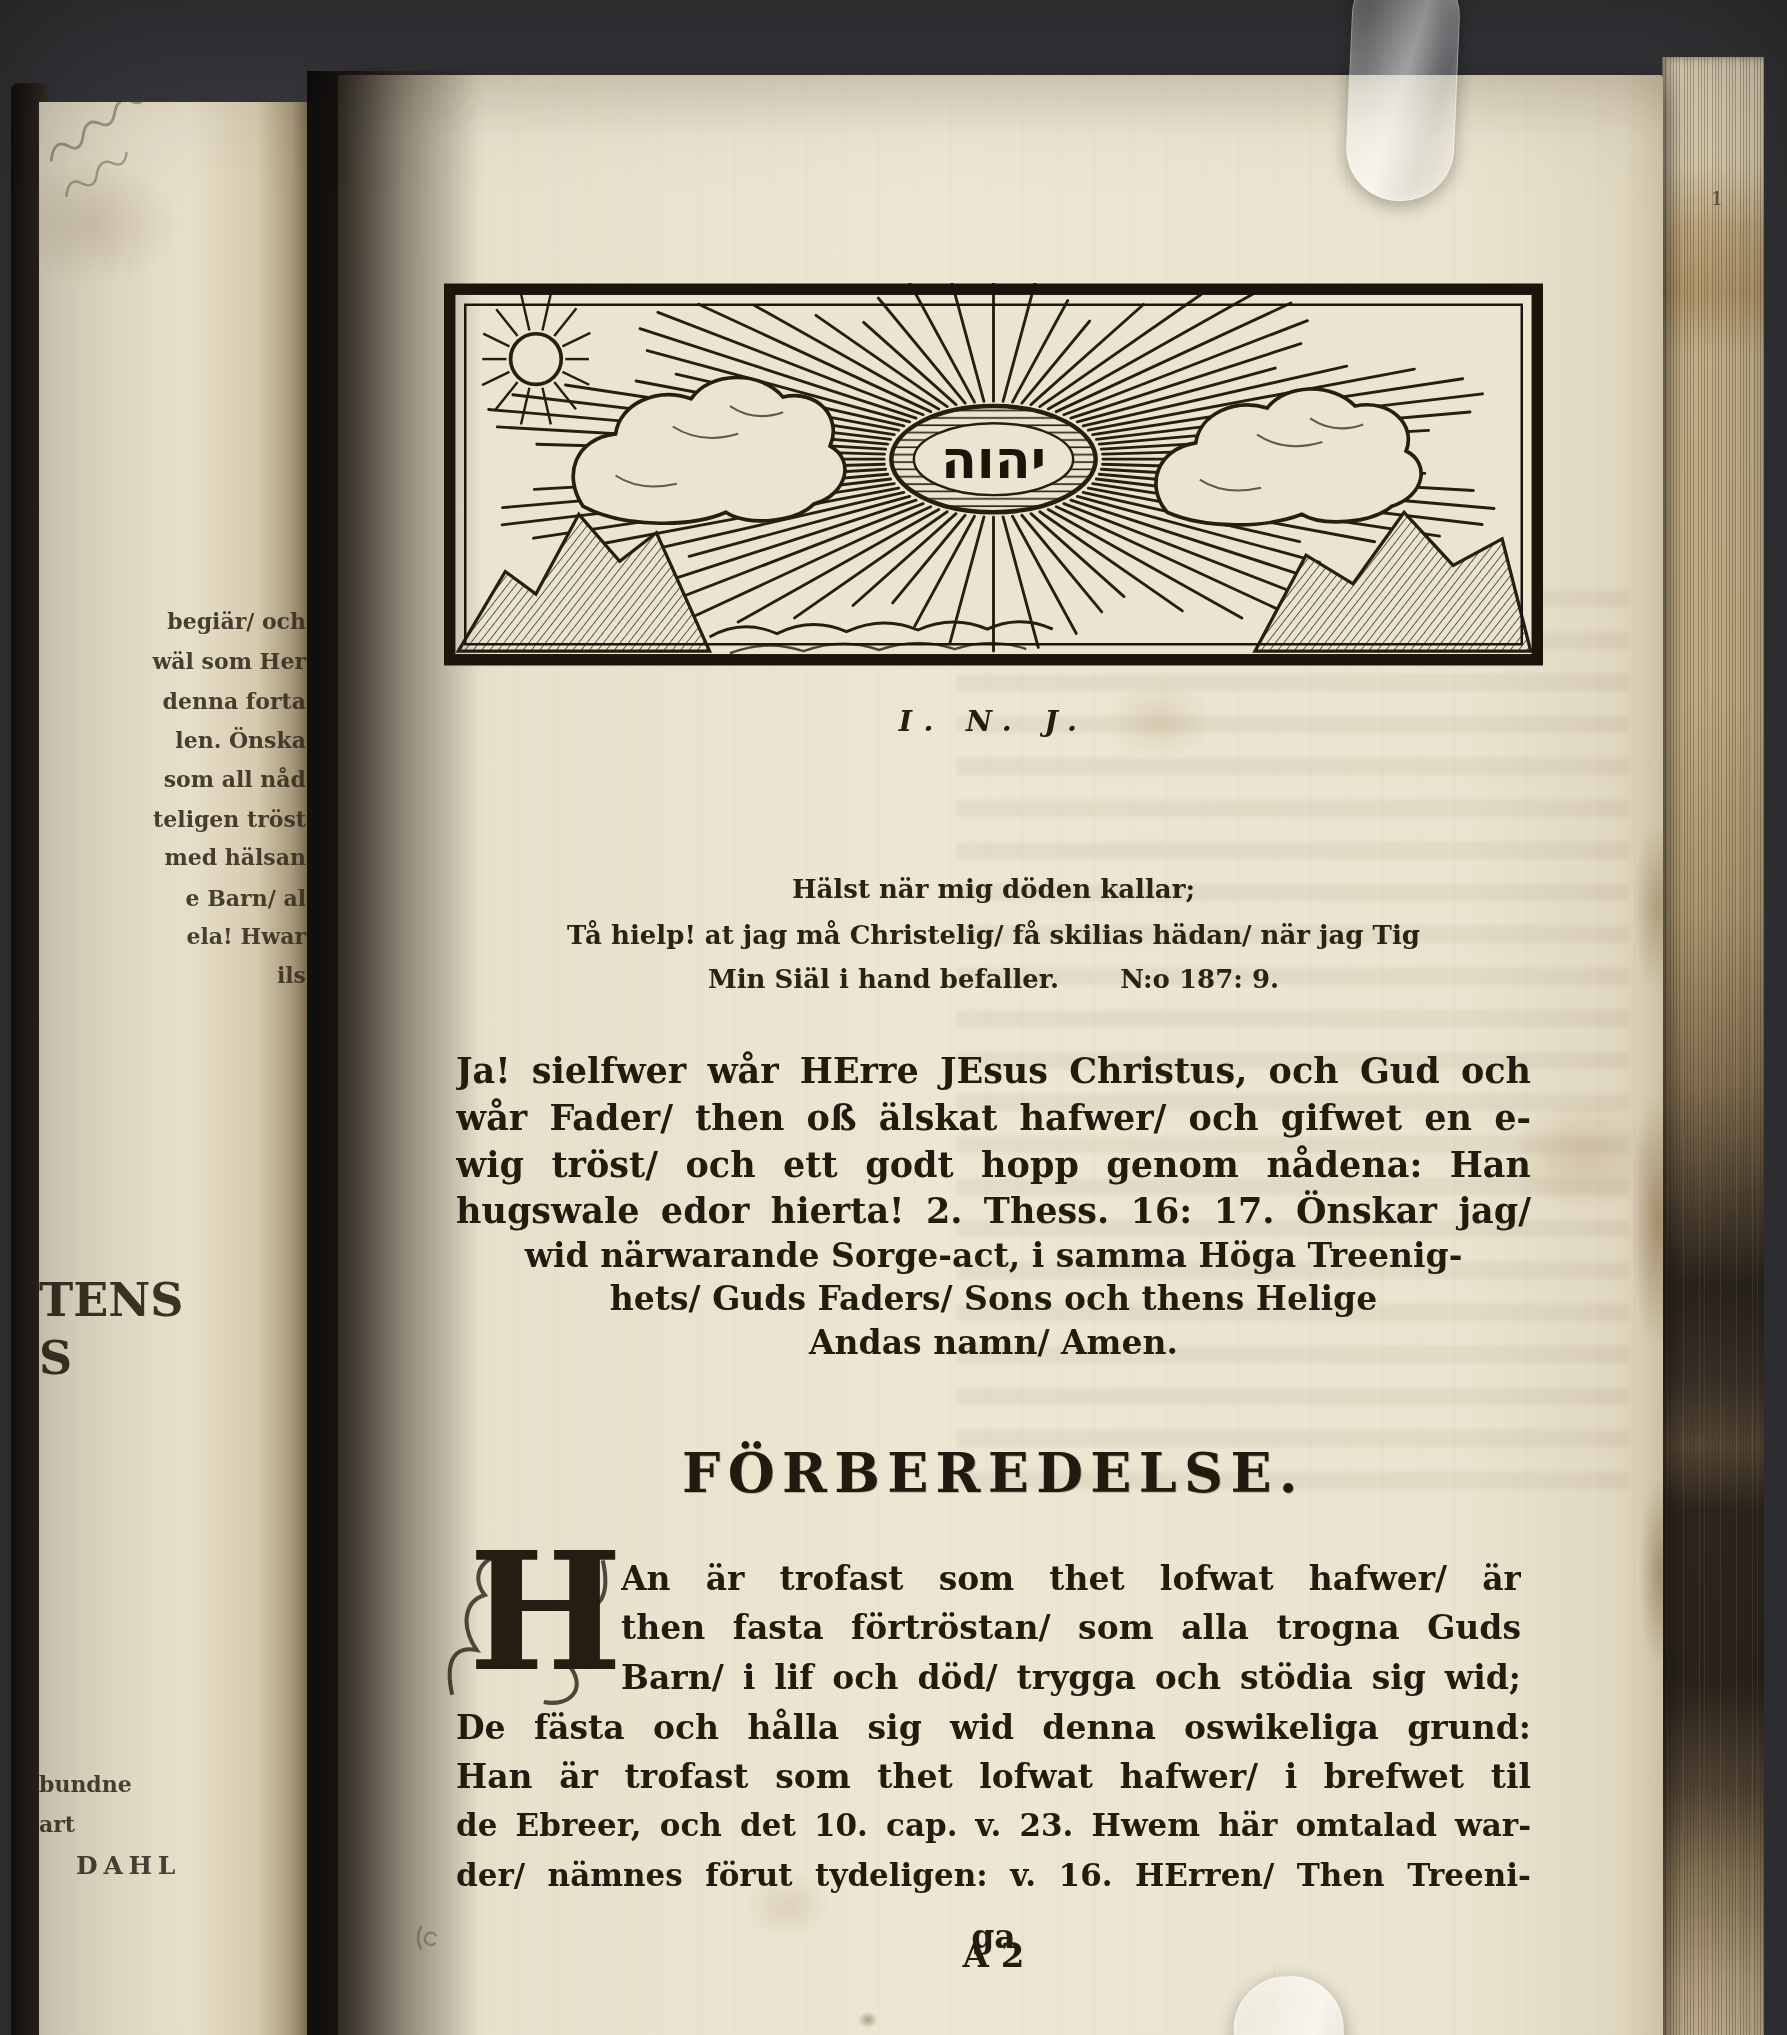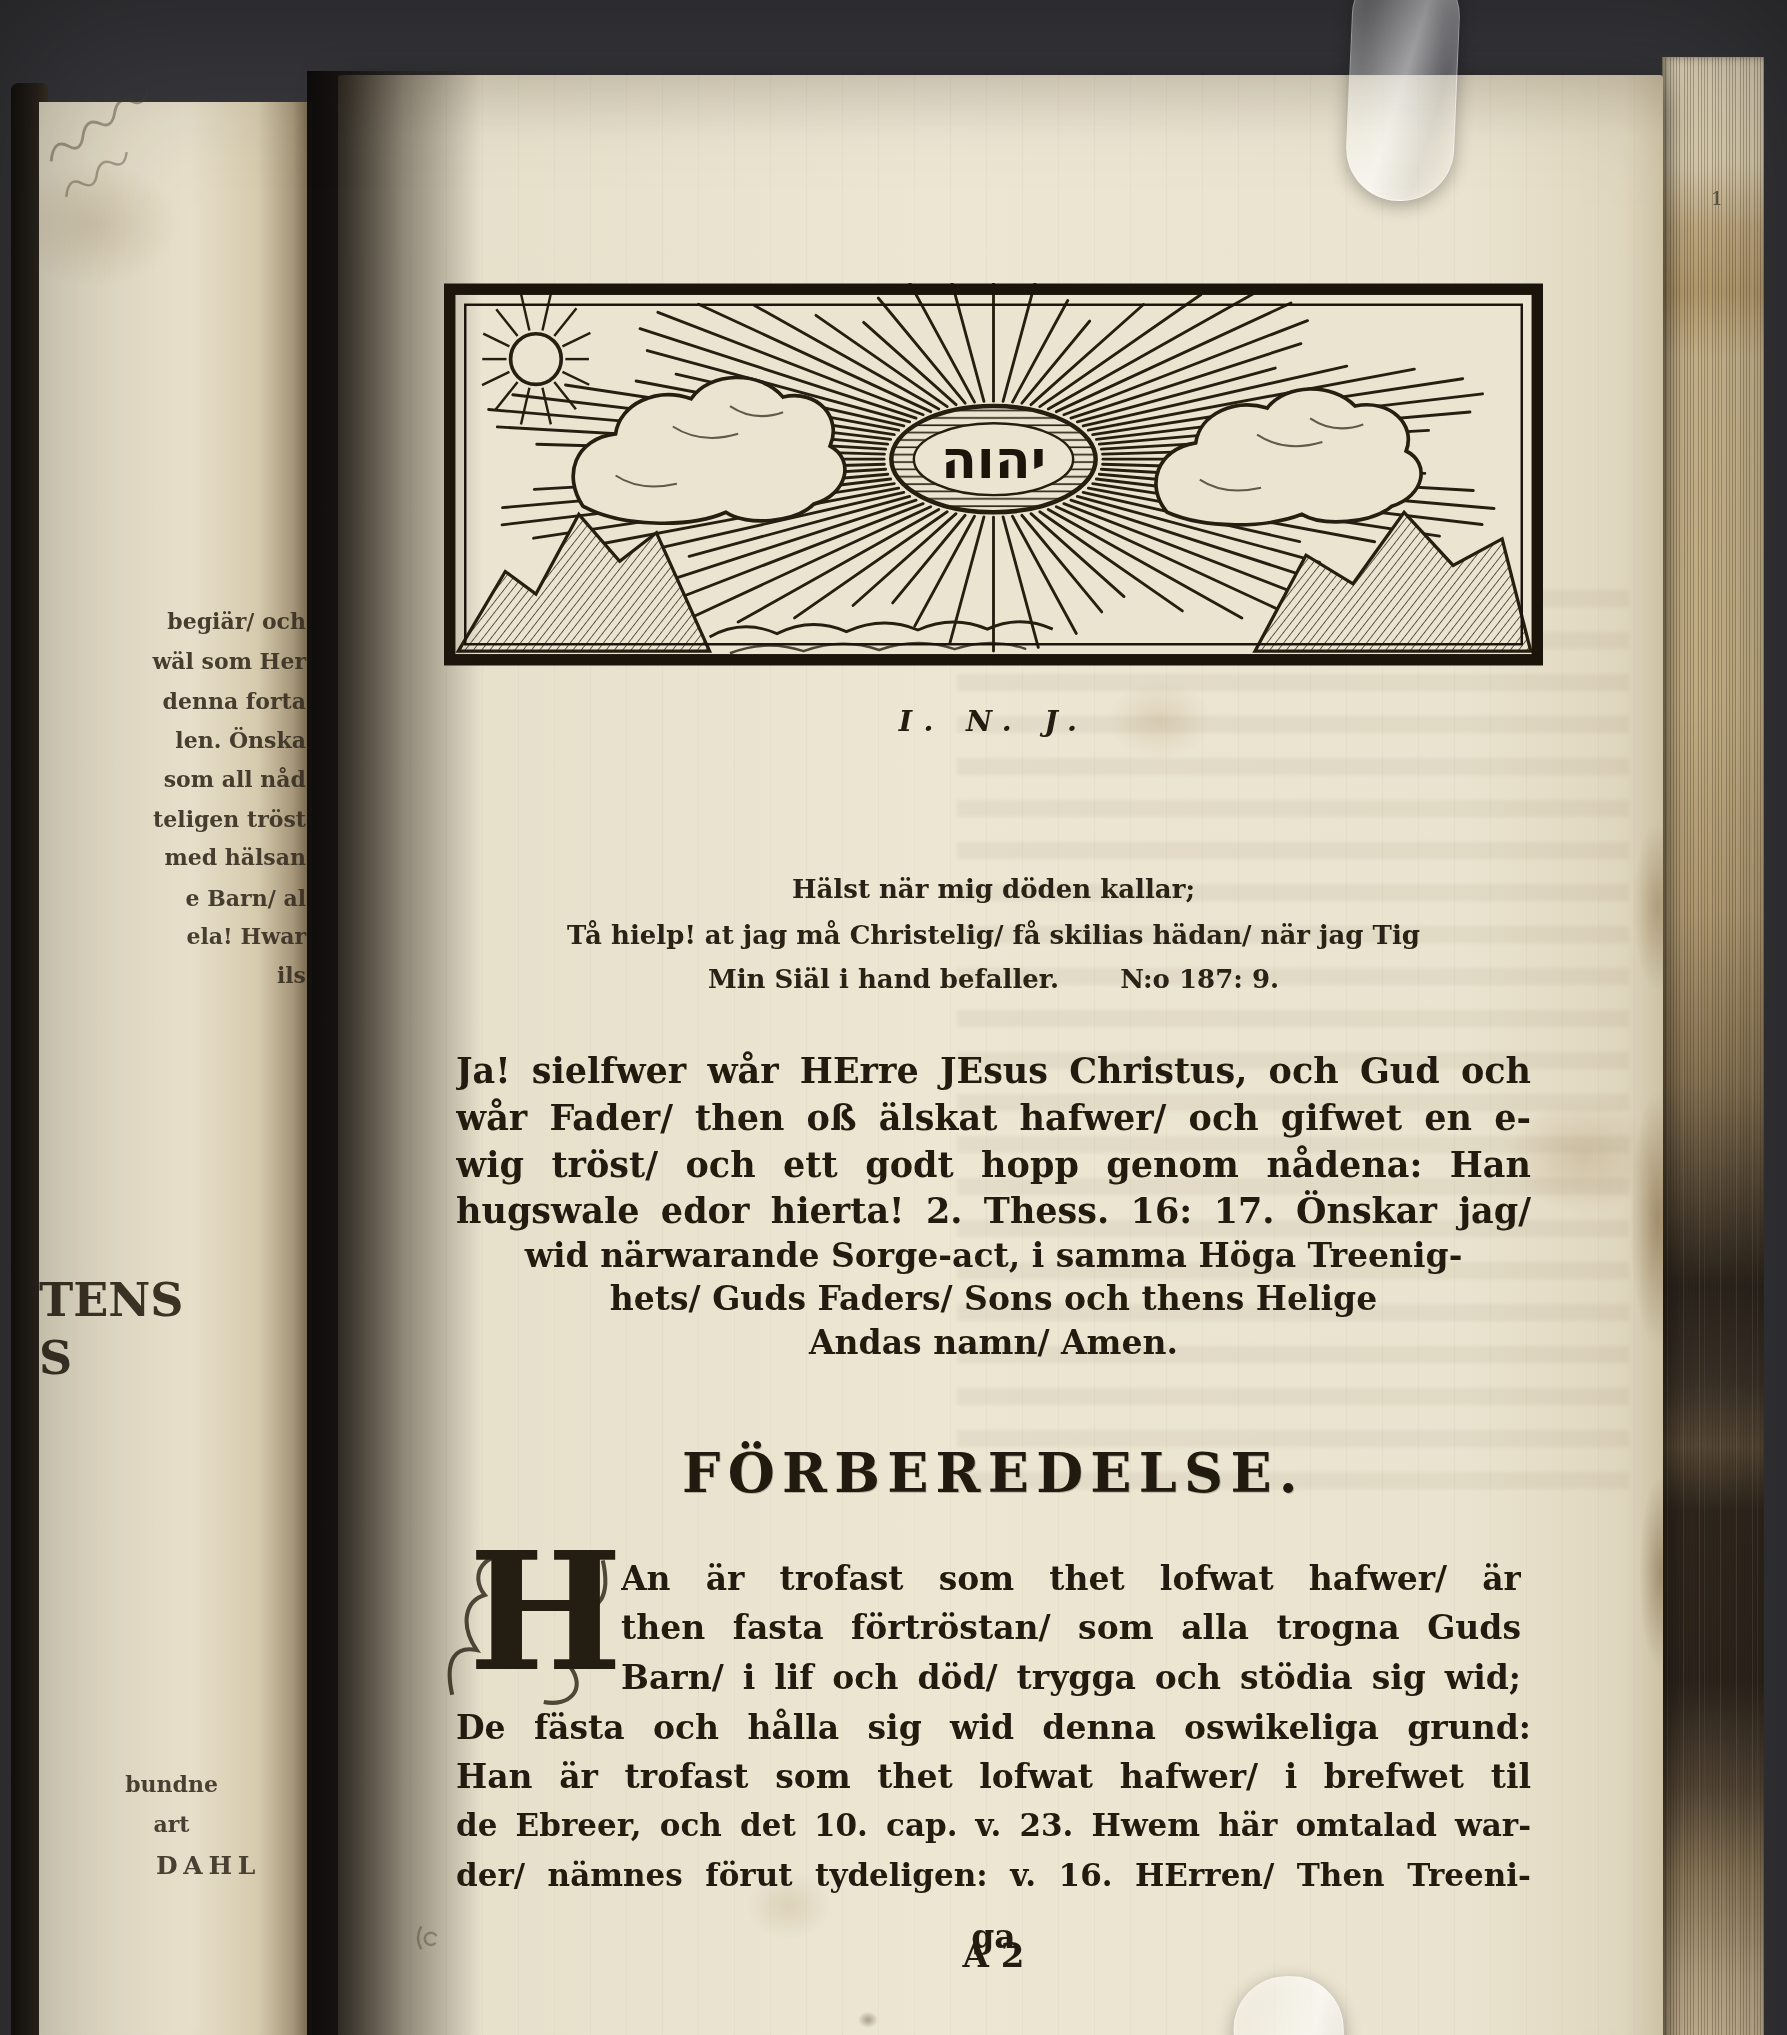--- a/index.html
+++ b/index.html
@@ -68,21 +68,21 @@
     position:absolute;left:0;width:267px;text-align:right;padding-right:4.1px;
     font-size:22px;font-weight:600;color:#3a3124;opacity:0.92;
     filter:blur(0.2px);white-space:nowrap;overflow:hidden;
   }
   .lp-big{
     position:absolute;left:0;width:265px;padding-right:5.7px;
     font-size:46px;font-weight:bold;color:#332a1d;opacity:0.95;
     filter:blur(0.2px);
   }
   .lp-bottom{
-    position:absolute;left:0;width:265px;text-align:center;padding-right:4.9px;
+    position:absolute;left:0;width:265px;text-align:left;padding-right:4.9px;
     font-size:22px;font-weight:600;color:#3a3124;opacity:0.9;filter:blur(0.2px);
   }
   .lp-dahl{letter-spacing:5.7px;font-size:25px;font-weight:bold;padding-left:37px;}
   .handwriting{position:absolute;left:16.3px;top:4.1px;width:134px;height:114px;transform:rotate(-26deg);opacity:0.8;}
   
   .woodcut{position:absolute;left:106px;top:208px;width:1099px;height:383px;}
   .invocation{
     position:absolute;left:94px;top:629px;width:1123px;text-align:center;
     font-size:28.5px;font-style:italic;font-weight:600;letter-spacing:11.4px;color:#241c10;
   }

